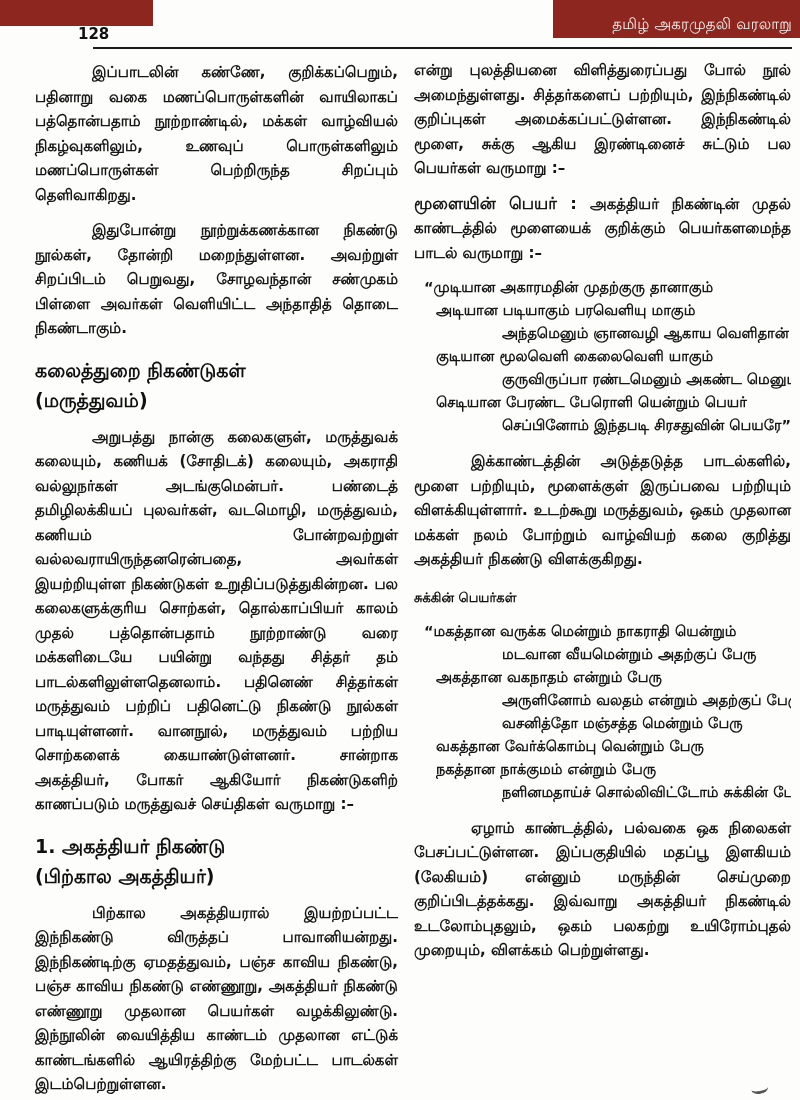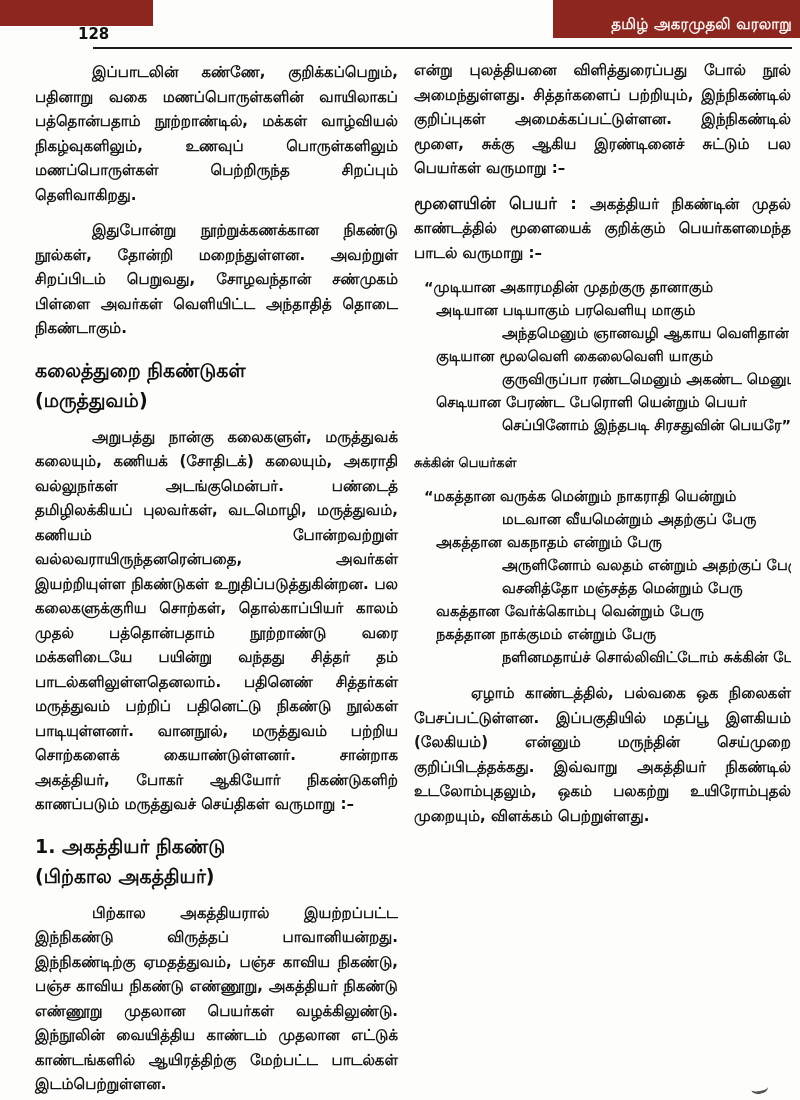--- a/index.html
+++ b/index.html
@@ -13,21 +13,21 @@
   }
   
   .redact { position:absolute; background:#8e2620; }
   .redact.left  { left:0;   top:0; width:153px; height:26px; }
   .redact.right {
     left:553px; top:0; width:247px; height:38px;
     display:flex; align-items:flex-end; justify-content:flex-end;
     padding:0 8px 3px 0; box-sizing:border-box;
   }
   .page-title {
-    color:#f7f2ee; font-size:15px; font-weight:700; letter-spacing:.2px;
+    color:#f7f2ee; font-size:15px; font-weight:400; letter-spacing:.2px;
     white-space:nowrap;
   }
   .page-number {
     position:absolute; left:78px; top:25px;
     font-size:15px; font-weight:700; color:#111;
   }
   .header-rule {
     position:absolute; left:93px; top:47px; width:699px; height:2px;
     background:#1c1c1c;
   }
@@ -102,20 +102,21 @@
     <div class="verse">
       <span class="vline q">“முடியான அகாரமதின் முதற்குரு தானாகும்</span>
       <span class="vline a">அடியான படியாகும் பரவெளியு மாகும்</span>
       <span class="vline b">அந்தமெனும் ஞானவழி ஆகாய வெளிதான்</span>
       <span class="vline a">குடியான மூலவெளி கைலைவெளி யாகும்</span>
       <span class="vline b">குருவிருப்பா ரண்டமெனும் அகண்ட மெனும்பெயர்</span>
       <span class="vline a">செடியான பேரண்ட பேரொளி யென்றும் பெயர்</span>
       <span class="vline b">செப்பினோம் இந்தபடி சிரசதுவின் பெயரே”</span>
     </div>
 
+    <p class="para indent">இக்காண்டத்தின் அடுத்தடுத்த பாடல்களில், மூளை பற்றியும், மூளைக்குள் இருப்பவை பற்றியும் விளக்கியுள்ளார். உடற்கூறு மருத்துவம், ஒகம் முதலான மக்கள் நலம் போற்றும் வாழ்வியற் கலை குறித்து அகத்தியர் நிகண்டு விளக்குகிறது.</p>
 
     <div class="subheading">சுக்கின் பெயர்கள்</div>
 
     <div class="verse">
       <span class="vline q">“மகத்தான வருக்க மென்றும் நாகராதி யென்றும்</span>
       <span class="vline b">மடவான வீயமென்றும் அதற்குப் பேரு</span>
       <span class="vline a">அகத்தான வகநாதம் என்றும் பேரு</span>
       <span class="vline b">அருளினோம் வலதம் என்றும் அதற்குப் பேரு</span>
       <span class="vline b">வசனித்தோ மஞ்சத்த மென்றும் பேரு</span>
       <span class="vline a">வகத்தான வேர்க்கொம்பு வென்றும் பேரு</span>

